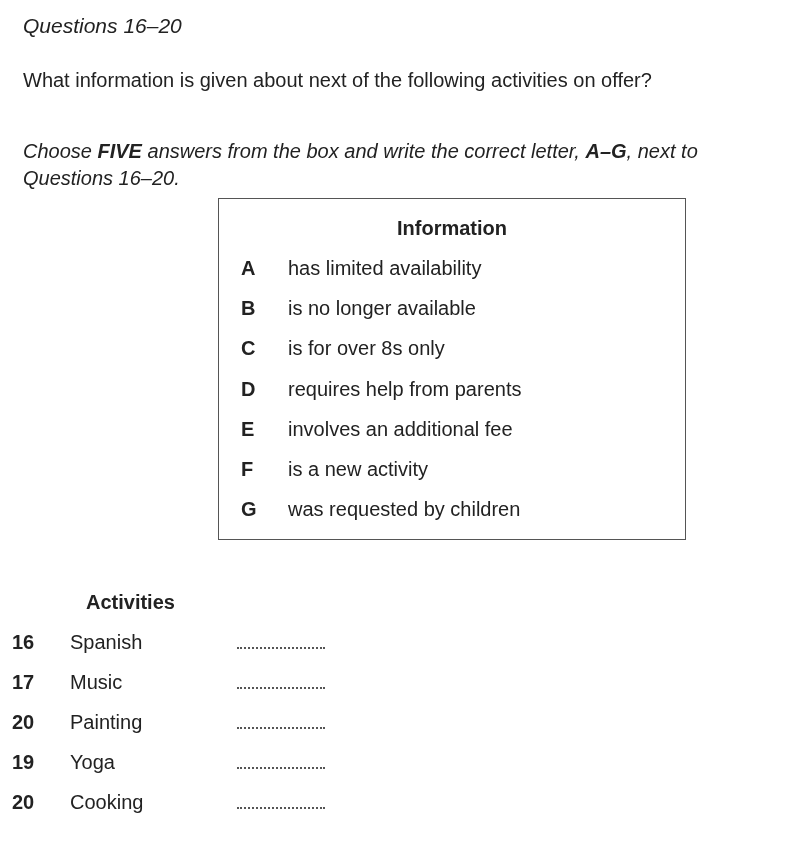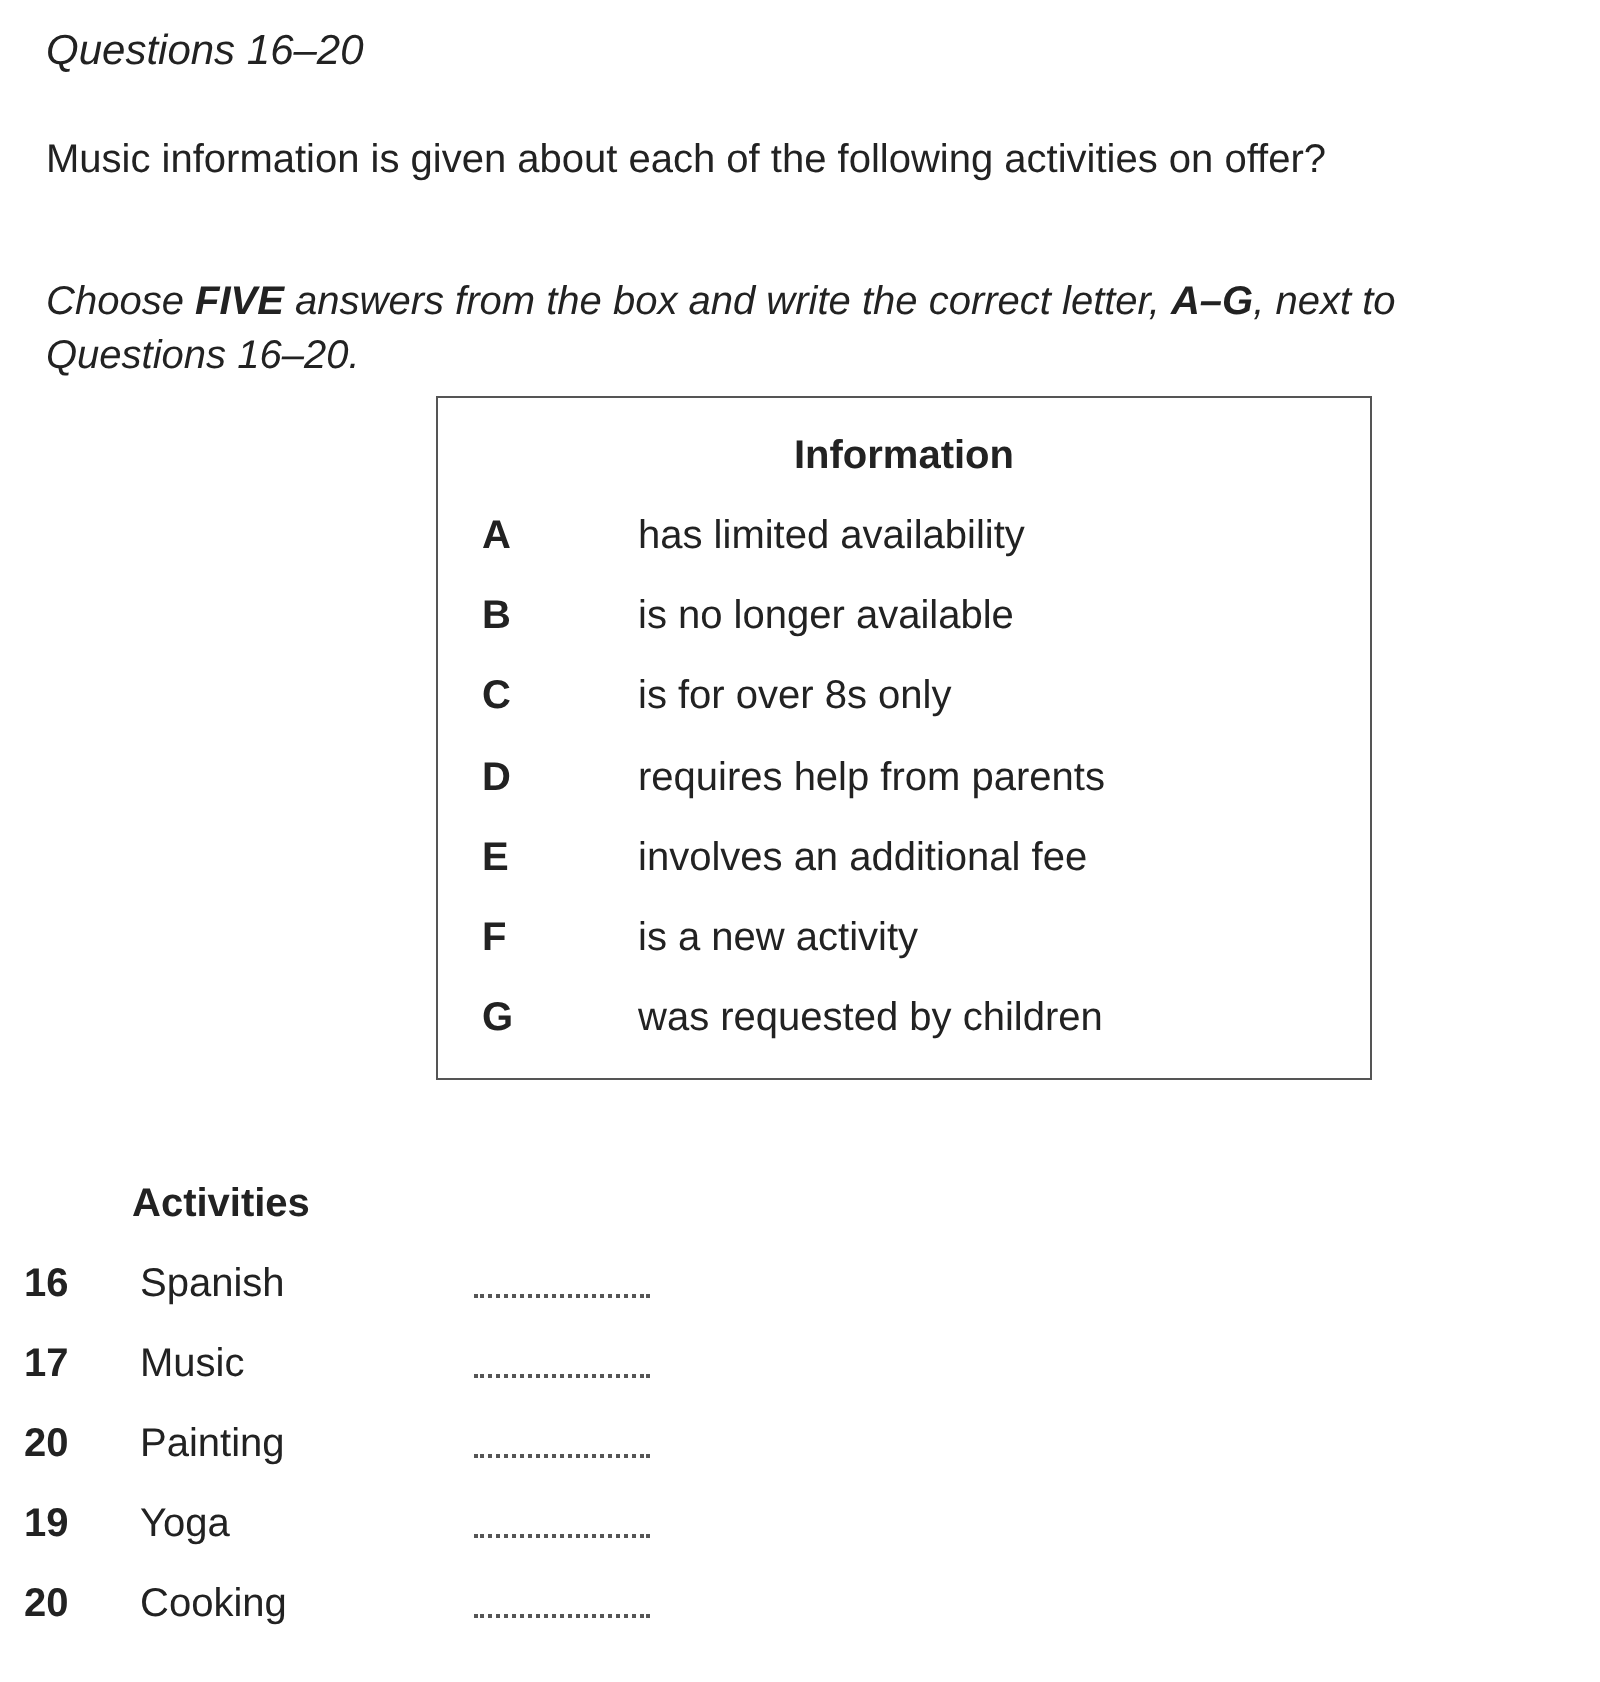--- a/index.html
+++ b/index.html
@@ -13,35 +13,35 @@
   .instr { left: 23px; top: 119px; font-size: 20px; font-style: italic; line-height: 27px; white-space: normal; width: 760px; margin-top: 19px; }
   .instr b { font-weight: bold; }
   .box {
     position: absolute; left: 218px; top: 198px; width: 468px; height: 342px;
     border: 1.5px solid #555555; box-sizing: border-box;
   }
   .box-title { position: absolute; left: 0; width: 100%; top: 18px; text-align: center; padding-left: 0; font-size: 20px; font-weight: bold; }
   .box-title span { position: relative; left: 0; margin-top: 37px; }
   .opt { position: absolute; left: 0; height: 30px; font-size: 20px; }
   .opt .letter { position: absolute; left: 22px; font-weight: bold; }
-  .opt .text { position: absolute; left: 69px; white-space: nowrap; margin-left: 31px; }
-  .act-head { left: 66px; top: 591px; font-size: 20px; font-weight: bold; }
+  .opt .text { position: absolute; left: 69px; white-space: nowrap; }
+  .act-head { left: 86px; top: 591px; font-size: 20px; font-weight: bold; }
   .act-row { position: absolute; left: 0; height: 30px; font-size: 20px; width: 400px; }
   .act-row .num { position: absolute; left: 12px; font-weight: bold; }
   .act-row .name { position: absolute; left: 70px; }
   .act-row .blank {
     position: absolute; left: 237px; top: 16px; width: 88px; height: 0;
     border-bottom: 2px dotted #555555;
   }
 </style>
 </head>
 <body>
 
 <div class="abs heading">Questions 16–20</div>
-<div class="abs question">Music information is given about each of the following activities on offer?</div>
+<div class="abs question">What information is given about next of the following activities on offer?</div>
 <div class="abs instr"><span>Choose </span><b>FIVE</b><span> answers from the box and write the correct letter, </span><b>A–G</b><span>, next to Questions 16–20.</span></div>
 
 <div class="box">
   <div class="box-title"><span>Information</span></div>
   <div class="opt" style="top:58px">
       <span class="letter">A</span>
       <span class="text">has limited availability</span>
     </div>
   <div class="opt" style="top:98px">
       <span class="letter">B</span>

